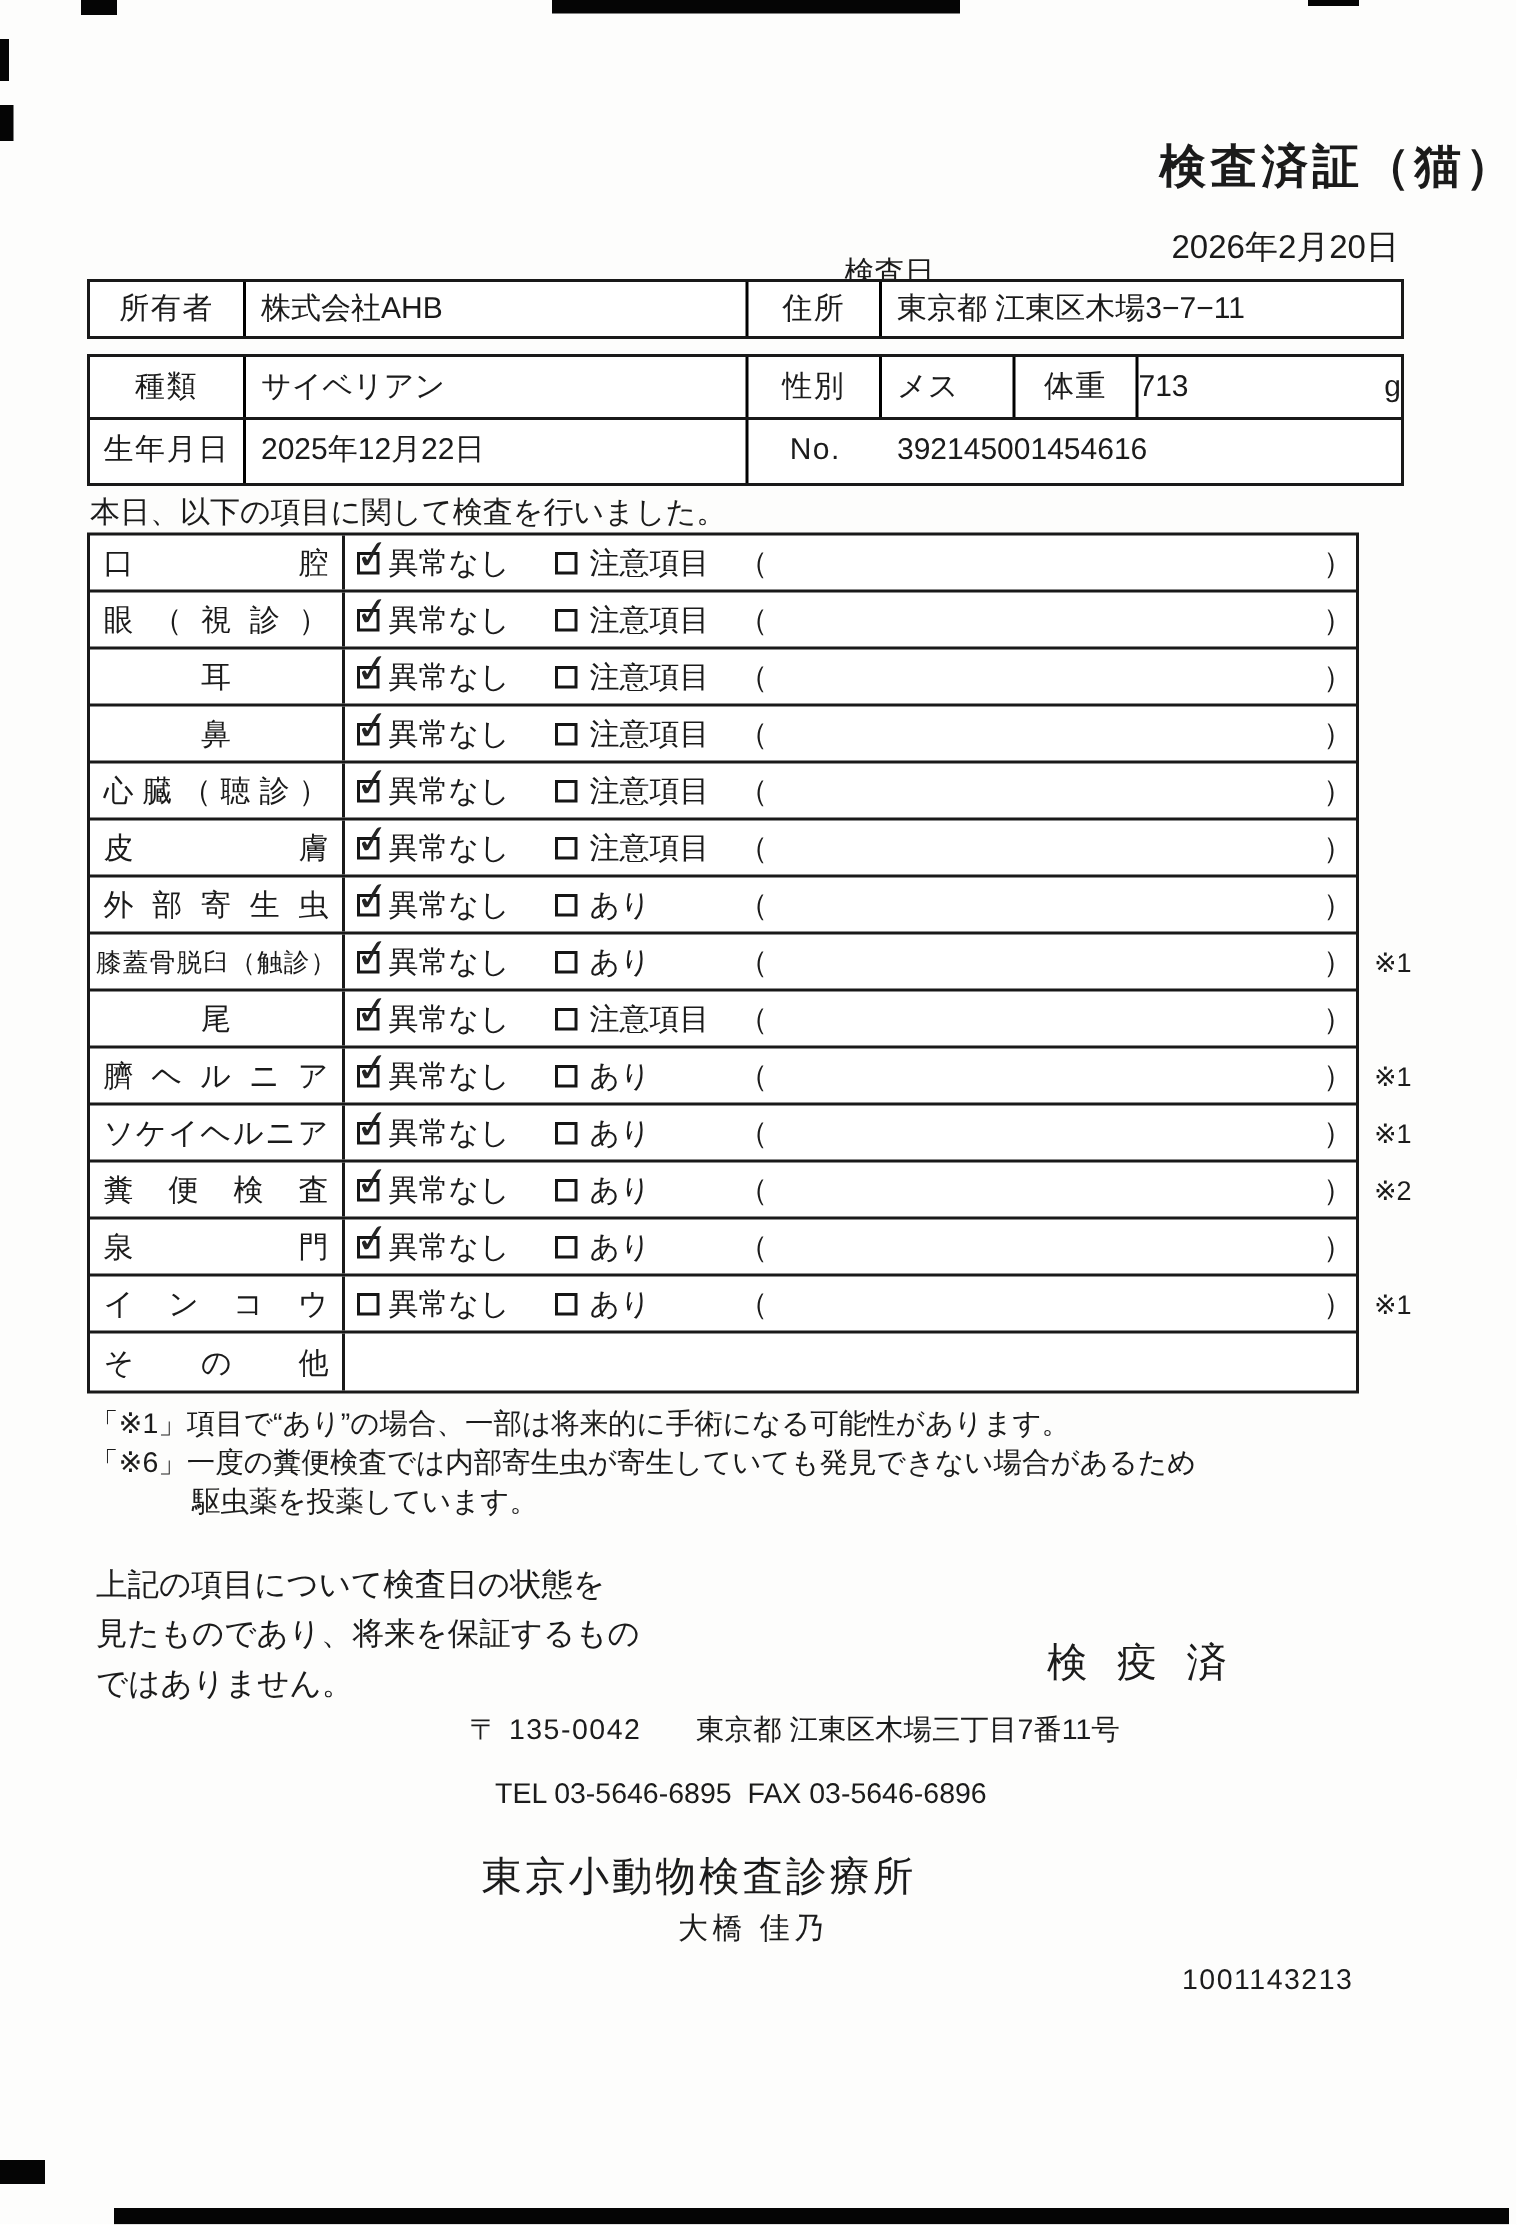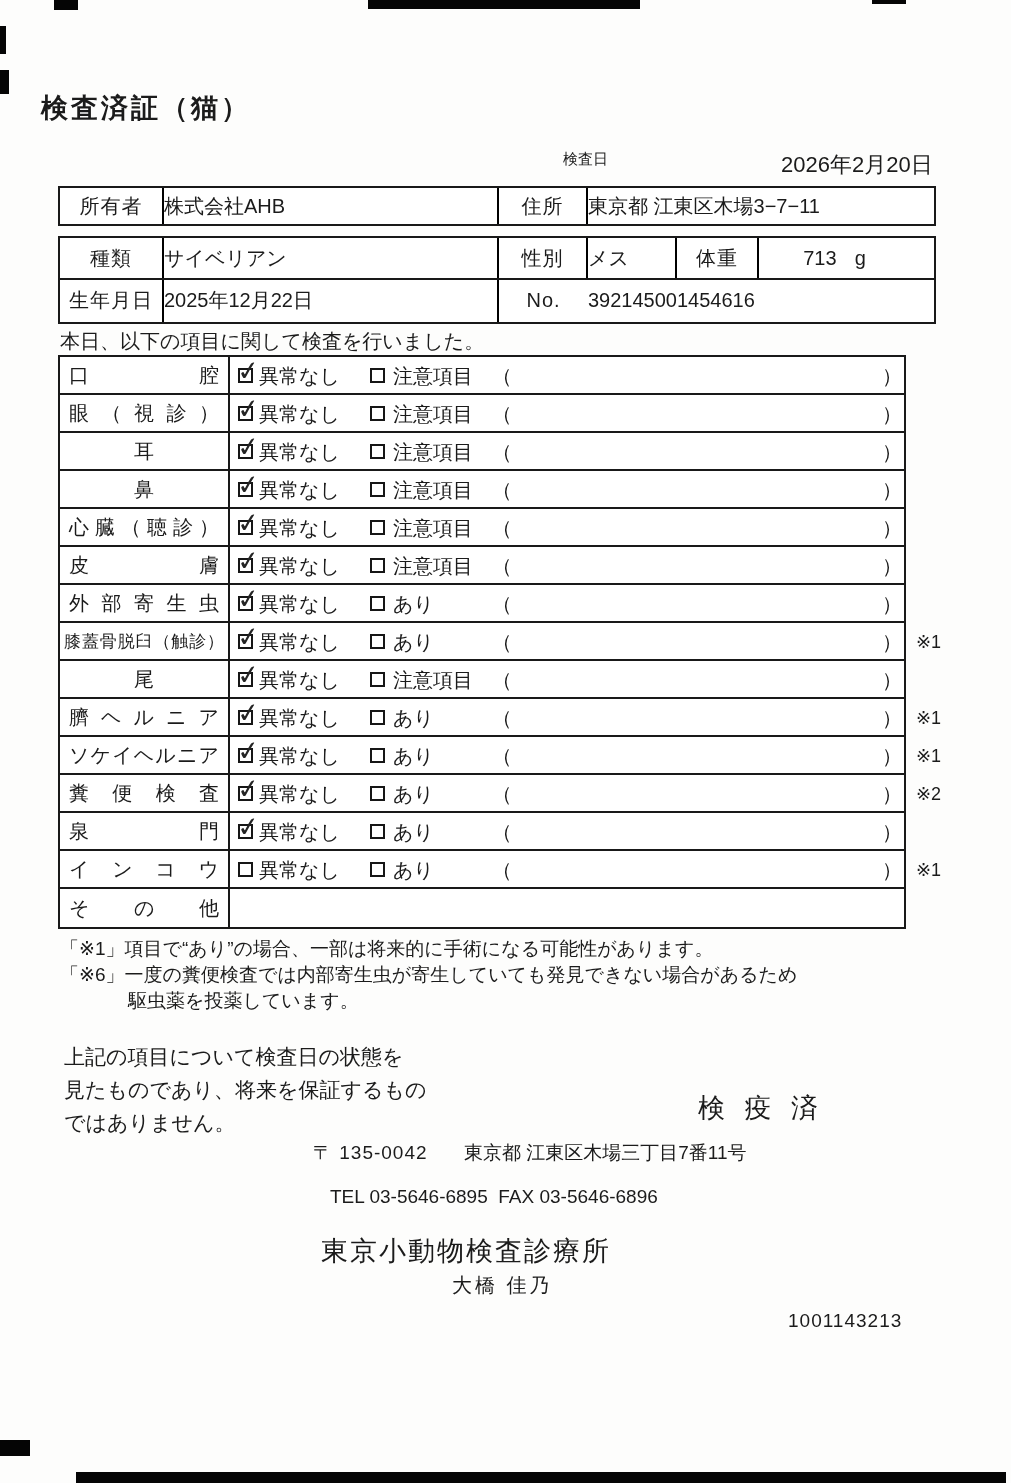--- a/index.html
+++ b/index.html
@@ -4,39 +4,39 @@
 <style>
   * { margin:0; padding:0; box-sizing:border-box; }
   html,body { background:#ffffff; }
   .page {
     position:relative; width:1011px; height:1483px; background:#fdfdfc;
     font-family:"Liberation Sans","DejaVu Sans",sans-serif; color:#1b1b1b;
     overflow:hidden;
   }
   .art { position:absolute; background:#050505; }
 
-  .title { position:absolute; top:90px; left:0; width:100%; text-align:left;
-           font-size:27px; font-weight:600; letter-spacing:3px;padding-left:41px; }
-
-  .exam-date-label { position:absolute; left:563px; top:150px; font-size:15px; }
+  .title { position:absolute; top:90px; left:0; width:100%; text-align:right;
+           font-size:31px; font-weight:600; letter-spacing:3px;padding-left:41px; }
+
+  .exam-date-label { position:absolute; left:563px; top:168px; font-size:20px; }
   .exam-date-value { position:absolute; left:781px; top:150px; font-size:22px; }
 
   .tbl { position:absolute; left:58px; border:2px solid #191919; display:flex; background:#fff; }
   .owner-tbl { top:186px; width:878px; height:40px; }
   .pet-tbl   { top:236px; width:878px; height:88px; flex-direction:column; }
   .trow { display:flex; height:42px; }
   .trow.bB { border-bottom:2px solid #191919; }
   .cell { height:100%; font-size:20px; }
   .owner-tbl .cell { line-height:36px; }
   .trow .cell { line-height:40px; }
   .lbl { text-align:center; letter-spacing:1px; }
-  .val { }
+  .val { padding-left:10px; }
   .bR { border-right:2px solid #000000; }
   .w104{width:104px} .w335{width:335px} .w89{width:89px} .w82{width:82px} .f1{flex:1}
-  .wval { flex:1; display:flex; justify-content:center; padding-right:24px; }
+  .wval { flex:1; display:flex; justify-content:space-between; }
   .wval .unit { margin-left:18px; }
 
   .intro { position:absolute; left:60px; top:328px; font-size:20px; }
 
   .exam-table { position:absolute; left:58px; top:355px; width:848px;
                 border:2px solid #191919; background:#fff; }
   .exam-row { display:flex; height:38px; border-bottom:2px solid #191919; position:relative; }
   .exam-row:last-child { border-bottom:none; }
   .exam-label { width:170px; border-right:2px solid #191919; display:flex; align-items:center;
                 justify-content:space-between; padding:0 9px; font-size:20px; }

